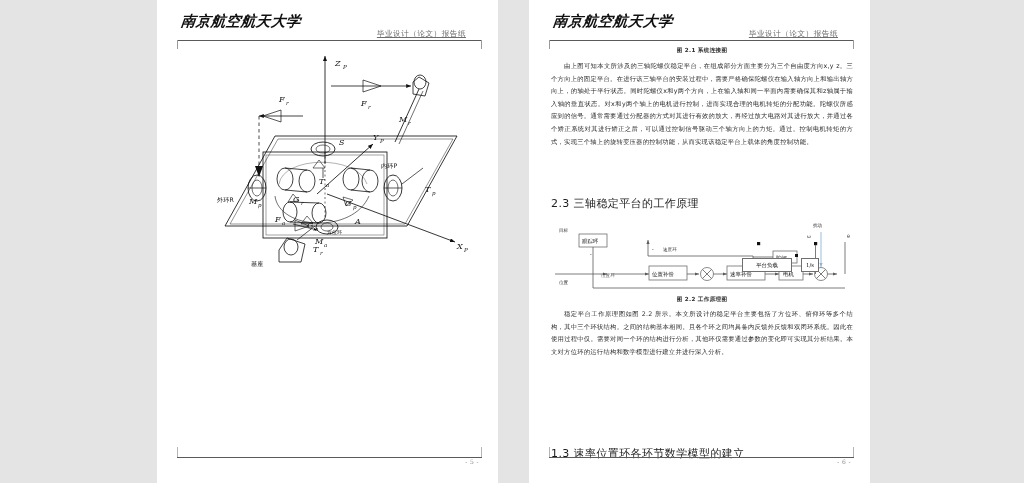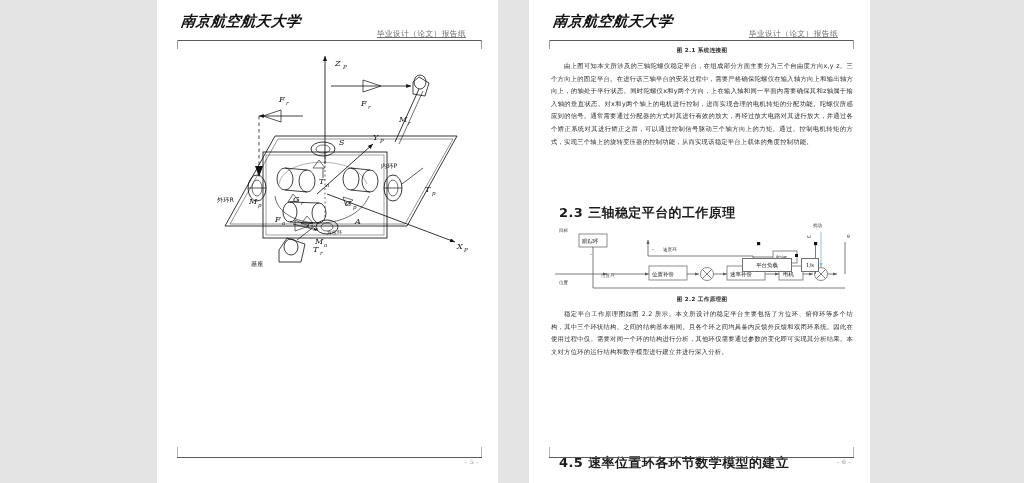--- a/index.html
+++ b/index.html
@@ -110,24 +110,24 @@
     font-family: "DejaVu Sans", "Liberation Sans", sans-serif;
     font-size: 6.3px;
     line-height: 12.6px;
     color: #2b2b2b;
     text-align: justify;
     text-indent: 13px;
     letter-spacing: 0.25px;
     -webkit-font-smoothing: none;
   }
   h2.section {
-    margin: 8px;
-    font-family: "DejaVu Sans", "Liberation Sans", sans-serif;
-    font-size: 13px;
-    font-weight: bold;
+    margin: 0;
+    font-family: "DejaVu Sans", "Liberation Sans", sans-serif;
+    font-size: 11px;
+    font-weight: normal;
     color: #1c1c1c;
     letter-spacing: 0.4px;
     white-space: nowrap;
   }
   .fig-caption {
     font-family: "DejaVu Sans", "Liberation Sans", sans-serif;
     font-size: 5.6px;
     font-weight: bold;
     color: #2b2b2b;
     text-align: center;
@@ -474,21 +474,21 @@
 
     <div class="body-col" style="top:296px;">
       <div class="fig-caption">图 2.2 工作原理图</div>
     </div>
 
     <div class="body-col" style="top:308px;">
       <p class="para">稳定平台工作原理图如图 2.2 所示。本文所设计的稳定平台主要包括了方位环、俯仰环等多个结构，其中三个环状结构。之间的结构基本相同。且各个环之间均具备内反馈外反馈和双闭环系统。因此在使用过程中仅。需要对同一个环的结构进行分析，其他环仅需要通过参数的变化即可实现其分析结果。本文对方位环的运行结构和数学模型进行建立并进行深入分析。</p>
     </div>
 
     <div class="body-col" style="top:446px;">
-      <h2 class="section">4.5  速率位置环各环节数学模型的建立</h2>
+      <h2 class="section">1.3  速率位置环各环节数学模型的建立</h2>
     </div>
 
     <div class="pg-footer">
       <div class="ftr-rule"></div>
       <div class="ftr-tick-l"></div>
       <div class="ftr-tick-r"></div>
       <div class="page-num">- 6 -</div>
     </div>
   </div>
 

